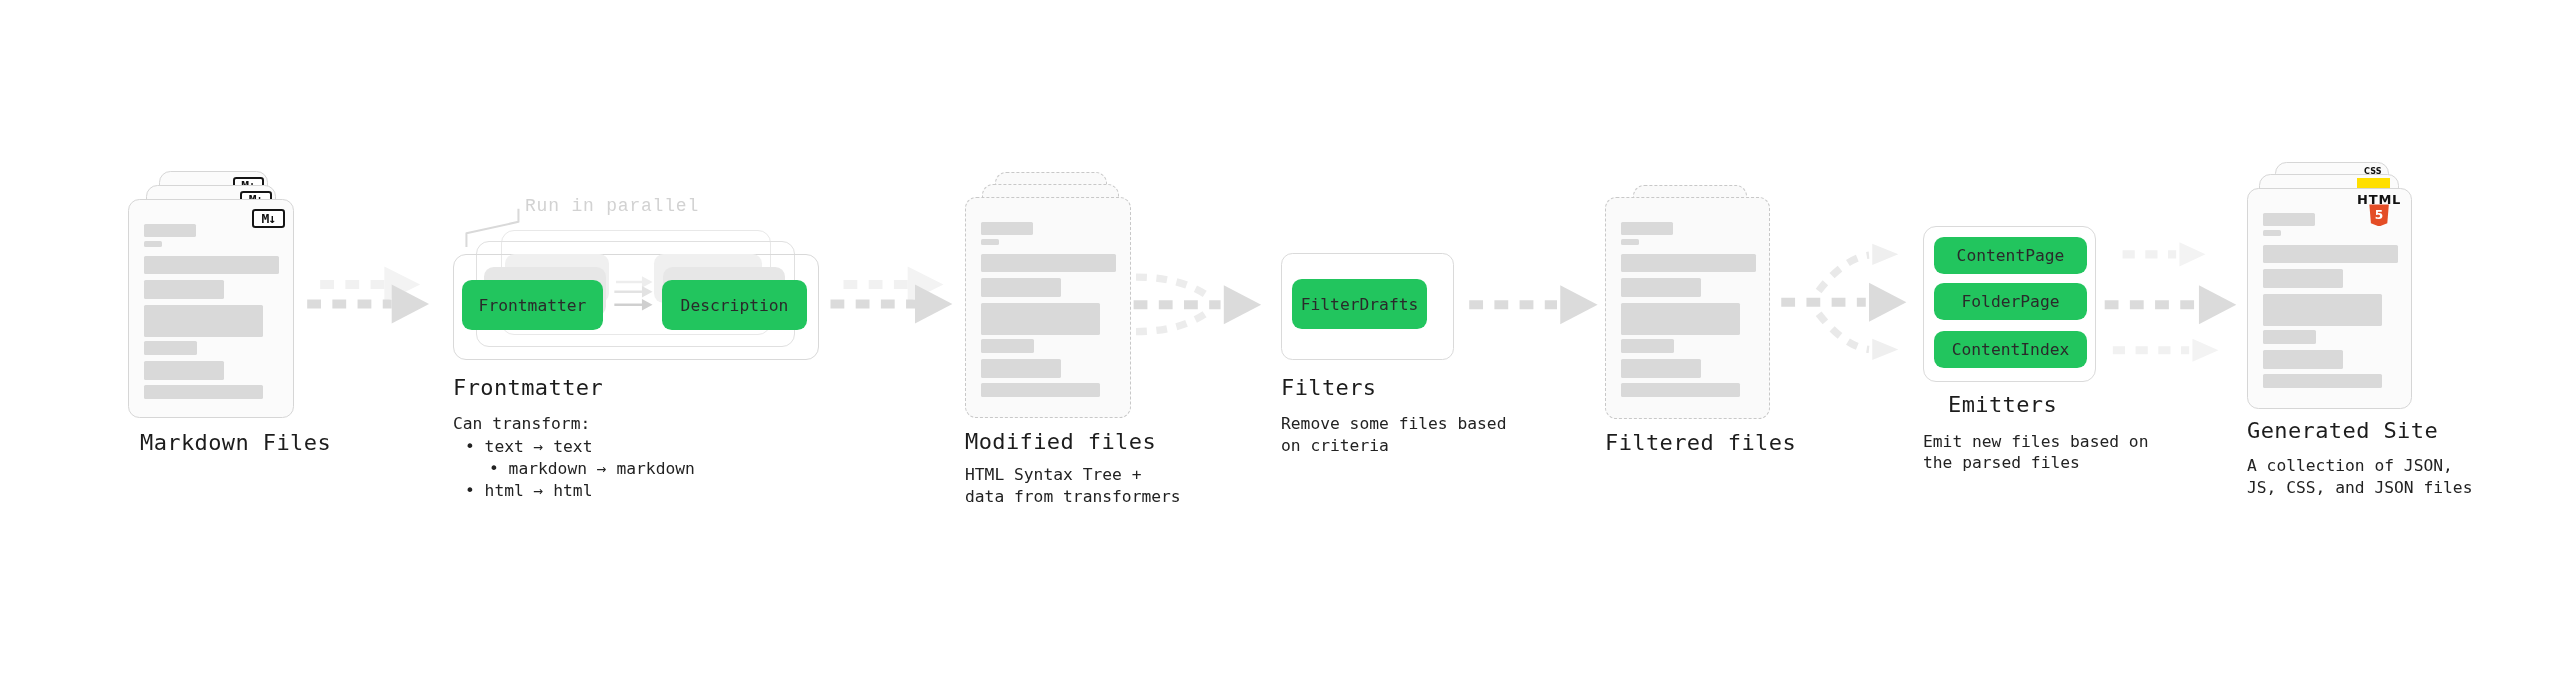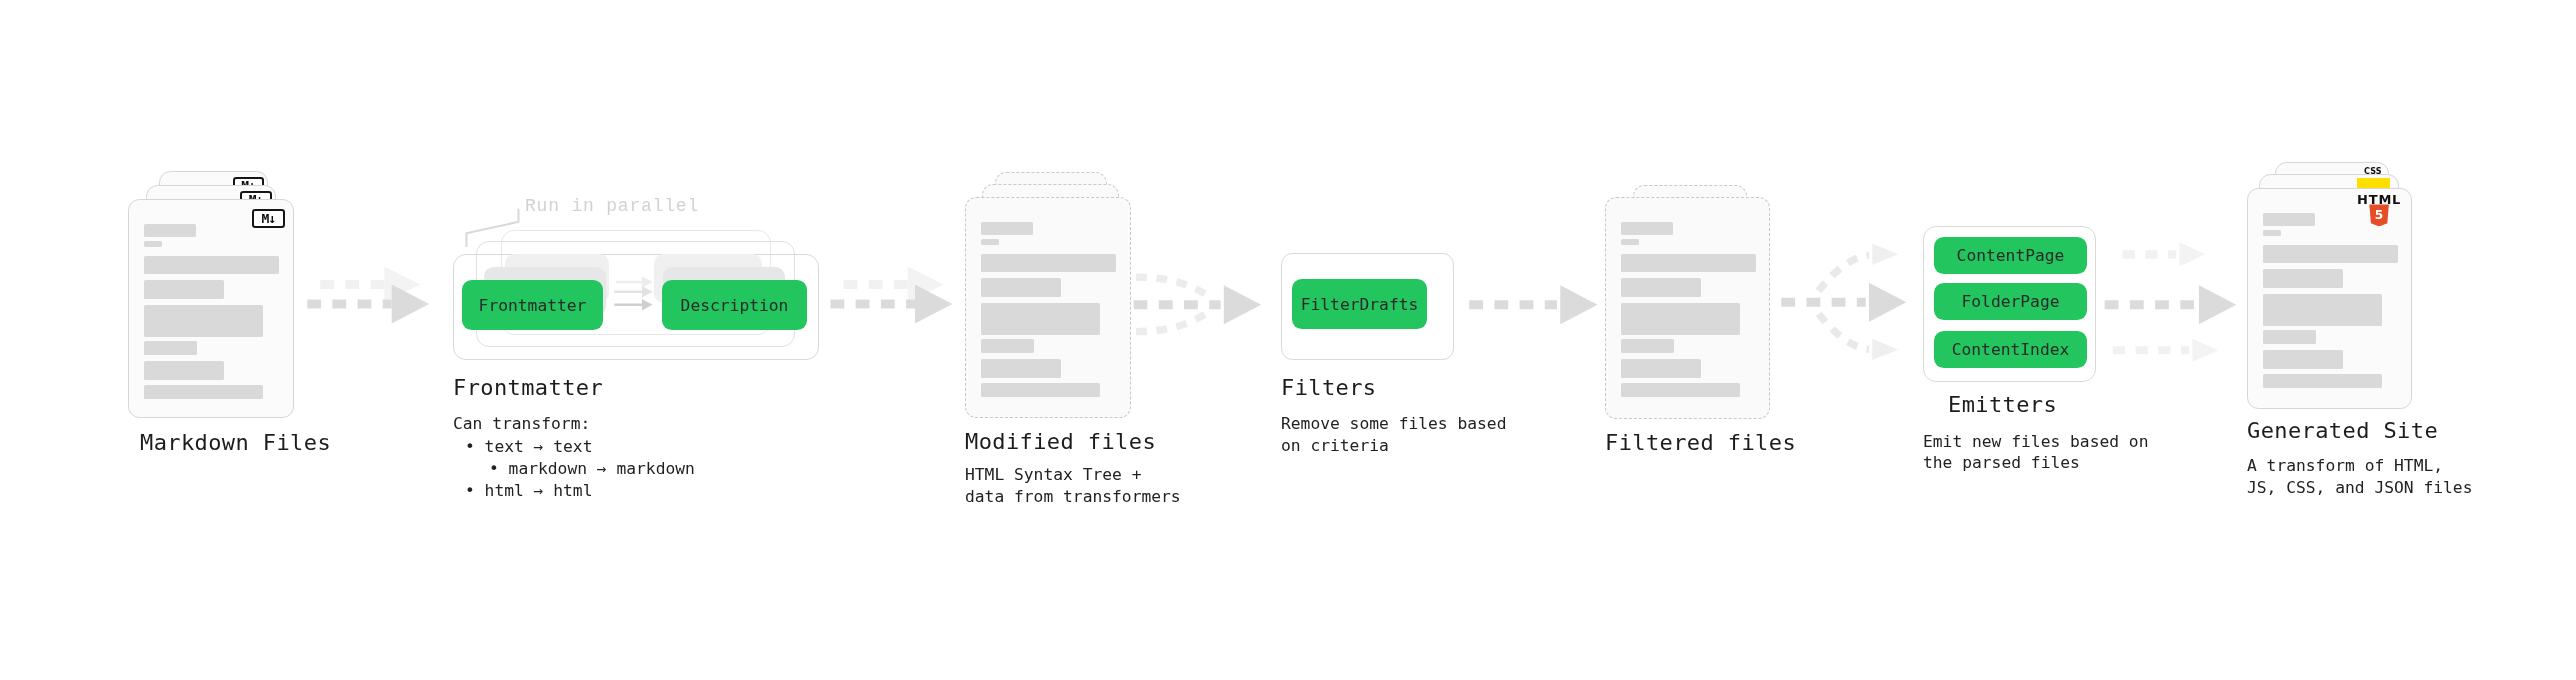--- a/index.html
+++ b/index.html
@@ -215,18 +215,18 @@
       <i class="bar b1"></i>
       <i class="bar b2"></i>
       <i class="bar b3"></i>
       <i class="bar b4"></i>
       <i class="bar b5"></i>
       <i class="bar b6"></i>
       <i class="bar b7"></i>
       <i class="bar b8"></i>
     </div>
     <div class="label" style="left:2247px;top:418px;">Generated Site</div>
-    <div class="caption" style="left:2247px;top:456px;">A transform of HTML,</div>
+    <div class="caption" style="left:2247px;top:456px;">A collection of JSON,</div>
     <div class="caption" style="left:2247px;top:478px;">JS, CSS, and JSON files</div>
   </div>
 
 </div>
 
 
 </body></html>

